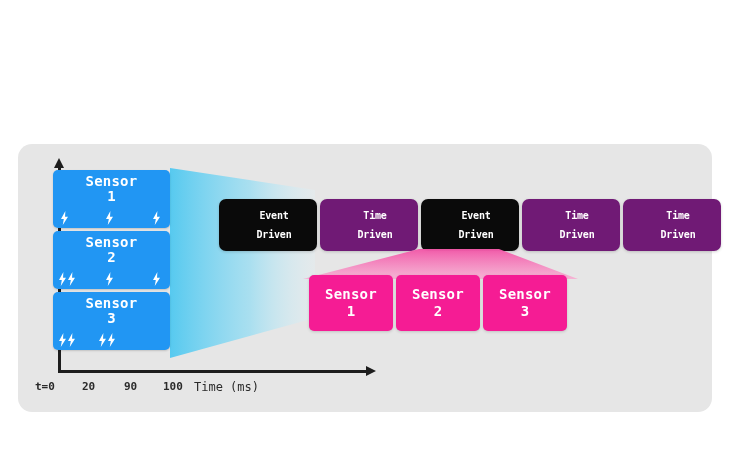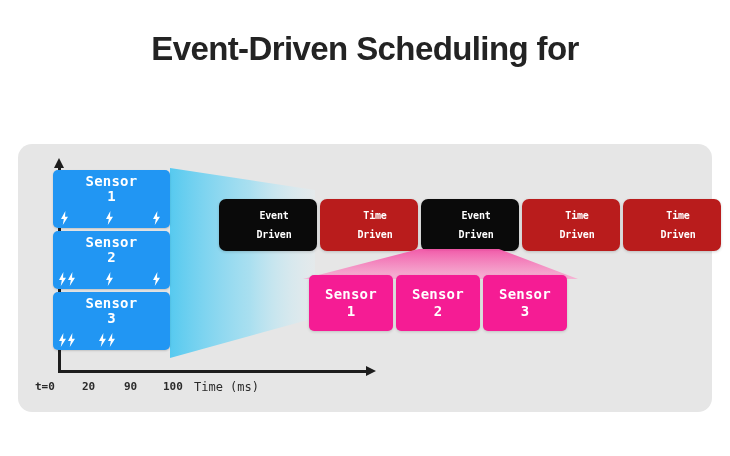--- a/index.html
+++ b/index.html
@@ -182,21 +182,21 @@
     line-height: 19px;
     letter-spacing: -0.2px;
     box-shadow: 0 1px 3px rgba(0,0,0,0.18);
     padding-left: 12px;
   }
   .mode-box.event {
     background: #0a0a0a;
     color: #ffffff;
   }
   .mode-box.time {
-    background: #b91c1c;
+    background: #701a75;
     color: #ffffff;
   }
   .mode-line { display: block; }
 
   
   #pink-fan {
     position: absolute;
     left: 285px;
     top: 105px;
     width: 275px;
@@ -227,21 +227,20 @@
     line-height: 17px;
     letter-spacing: 0.2px;
     box-shadow: 0 1px 3px rgba(0,0,0,0.16);
   }
   .sensor-pink-line { display: block; }
 </style>
 </head>
 <body>
 
 <div id="title-block">
-  <div class="title-line">Event-Driven Scheduling for</div>
 </div>
 
 <div id="diagram-panel">
 
   <svg id="blue-fan" viewBox="0 0 145 190" preserveAspectRatio="none">
     <defs>
       <linearGradient id="blueFanGrad" x1="0" y1="0" x2="1" y2="0">
         <stop offset="0%" stop-color="#4fc8f0" stop-opacity="0.95"></stop>
         <stop offset="55%" stop-color="#8fdcf4" stop-opacity="0.70"></stop>
         <stop offset="100%" stop-color="#dff4fb" stop-opacity="0.25"></stop>

